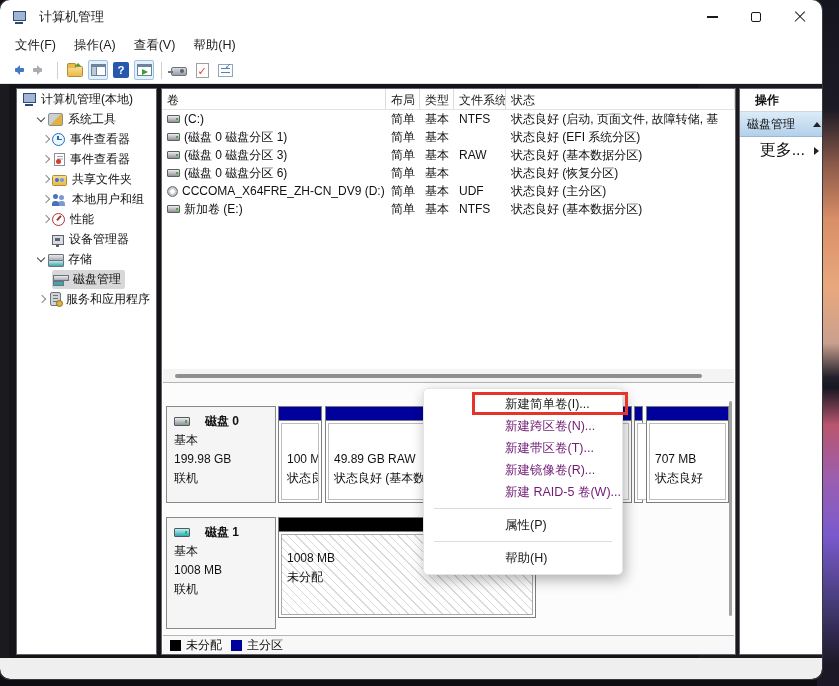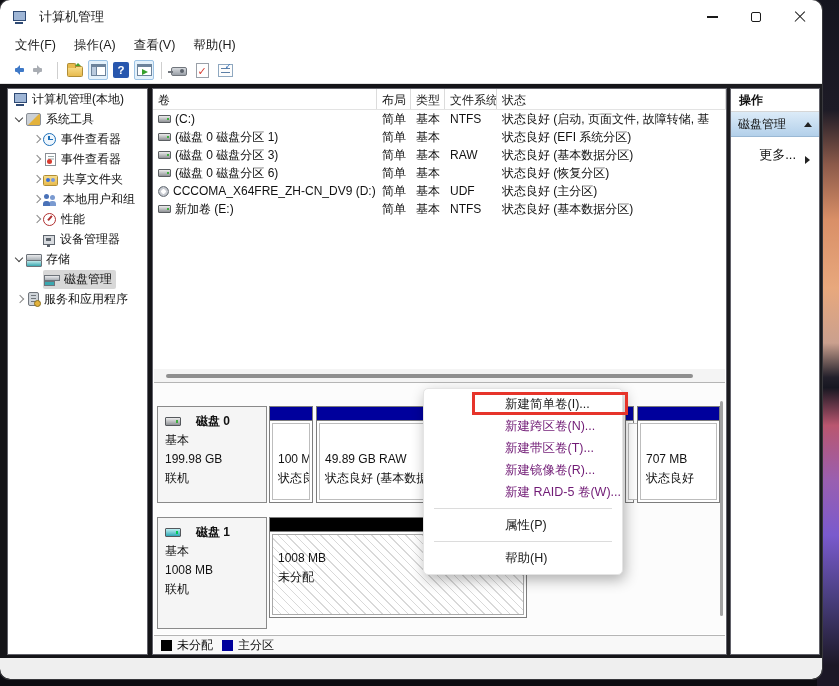--- a/index.html
+++ b/index.html
@@ -47,30 +47,30 @@
   .gadget-glyph { width:16px; height:9px; background:linear-gradient(180deg,#d6d9dd,#9aa0a8); border:1px solid #70757c; border-radius:2px; position:relative; margin-top:2px; }
   .gadget-glyph::before { content:""; position:absolute; right:2px; top:1.5px; width:4px; height:4px; border-radius:50%; background:#5d646d; }
   .gadget-glyph::after { content:""; position:absolute; left:-4px; top:3px; width:5px; height:2px; background:#70757c; }
   .page-glyph { width:13px; height:15px; background:#fff; border:1px solid #9aa0a8; position:relative; }
   .page-glyph::before { content:"✓"; position:absolute; left:1px; top:1px; font-size:11px; font-weight:700; color:#d83b2f; }
   .list-glyph { width:15px; height:13px; background:#fdfdfd; border:1px solid #8fa8c0; position:relative; }
   .list-glyph::before { content:""; position:absolute; left:2px; top:3px; width:9px; height:1.4px; background:#5d7fa6; box-shadow:0 4px 0 #5d7fa6; }
   .list-glyph::after { content:"✓"; position:absolute; right:0px; top:-3px; color:#2b6cb8; font-size:8px; font-weight:700; }
 
   
-  .content { position:absolute; top:84px; left:0; width:690px; bottom:21px; background:#141418; }
+  .content { position:absolute; top:84px; left:9px; width:690px; bottom:21px; background:#141418; }
   .pane { position:absolute; top:4px; bottom:3px; background:#fff; border:1px solid #62626a; }
 
   
   .tree-pane { left:7px; width:141px; overflow:hidden; }
   .trow { height:20px; display:flex; align-items:center; font-size:12px; color:#111; white-space:nowrap; }
   .trow .chev { width:14px; flex:none; position:relative; height:14px; }
   .chev.right::before { content:""; position:absolute; left:5px; top:4px; width:5px; height:5px; border-right:1.4px solid #8a8a8a; border-bottom:1.4px solid #8a8a8a; transform:rotate(-45deg); }
   .chev.down::before { content:""; position:absolute; left:4px; top:3px; width:5px; height:5px; border-right:1.4px solid #444; border-bottom:1.4px solid #444; transform:rotate(45deg); }
-  .lvl0 { padding-left:5px; } .lvl1 { padding-left:4px; } .lvl2 { padding-left:21px; }
+  .lvl0 { padding-left:5px; } .lvl1 { padding-left:17px; } .lvl2 { padding-left:21px; }
   .tsel { background:#d8d8d8; border-radius:2px; display:flex; align-items:center; padding:1px 4px 1px 1px; }
   .ti { width:15px; height:13px; margin-right:5px; flex:none; position:relative; }
   .i-computer { width:14px; }
   .i-computer::before { content:""; position:absolute; left:1px; top:0; width:11px; height:8px; background:#9fb6d6; border:1.4px solid #2f4a74; }
   .i-computer::after { content:""; position:absolute; left:3px; bottom:0; width:8px; height:2px; background:#2f4a74; }
   .i-tools { background:linear-gradient(135deg,#cbd0d6 0 48%,#e3b23c 52% 100%); border:1px solid #8a8f96; border-radius:2px; }
   .i-clock { width:13px; height:13px; border:1.6px solid #1d6fb8; border-radius:50%; background:#eef6fd; }
   .i-clock::before { content:""; position:absolute; left:4.4px; top:2px; width:1.5px; height:4px; background:#1d6fb8; }
   .i-clock::after { content:""; position:absolute; left:5px; top:5px; width:3.5px; height:1.5px; background:#1d6fb8; }
   .i-event { width:11px; height:13px; background:#fff; border:1px solid #8a8f96; margin-left:2px; }
@@ -123,25 +123,25 @@
   .pbody { flex:1; margin:2px; border:1px solid #bdbdbd; background:#fff; padding:26px 5px 0 5px; font-size:12px; line-height:19px; color:#111; white-space:nowrap; overflow:hidden; }
   .pbody.hatch { background:repeating-linear-gradient(45deg,#fff 0 5px,#d9d9d9 5px 6px); border:1px solid #a9a9a9; padding-top:14px; }
   .vscroll { position:absolute; right:2px; top:18px; width:3px; height:215px; background:#a2a2a2; border-radius:2px; }
 
   .legendbar { position:absolute; left:1px; right:1px; bottom:0; height:19px; border-top:1px solid #b5b5b5; background:#f8f8f8; display:flex; align-items:center; gap:9px; padding-left:7px; font-size:12px; color:#111; }
   .lg { display:flex; align-items:center; gap:5px; }
   .swatch { width:11px; height:11px; flex:none; }
 
   
   .actions-pane { left:730px; width:90px; overflow:hidden; }
-  .ap-header { height:23px; line-height:23px; padding-left:8px; font-size:12px; font-weight:700; color:#111; border-bottom:1px solid #d6d6d6; }
+  .ap-header { height:23px; line-height:23px; padding-left:15px; font-size:12px; font-weight:700; color:#111; border-bottom:1px solid #d6d6d6; }
   .ap-section { height:25px; display:flex; align-items:center; padding:0 7px; font-size:12px; color:#111; background:linear-gradient(180deg,#dcebf8,#b3d0ea); border-bottom:1px solid #9ab8d4; }
   .ap-section .lbl { flex:1; }
   .tri-up { width:0; height:0; border:4px solid transparent; border-bottom:5px solid #222; margin-top:-4px; }
-  .ap-more { height:27px; display:flex; align-items:flex-end; justify-content:flex-end; padding-right:23px; font-size:13px; color:#111; position:relative; }
+  .ap-more { height:27px; display:flex; align-items:center; justify-content:flex-end; padding-right:23px; font-size:16px; color:#111; position:relative; }
   .tri-right { position:absolute; right:5px; width:0; height:0; border:4px solid transparent; border-left:5px solid #222; }
 
   
   .statusbar { position:absolute; left:0; bottom:0; width:822px; height:21px; background:#efefef; border-radius:0 0 10px 10px; }
 
   
   .ctx-menu { position:absolute; left:423px; top:388px; width:200px; background:#fff; border:1px solid #e4e4e4; border-radius:5px; box-shadow:2px 5px 14px rgba(0,0,0,.30); padding:4px 0 5px 0; z-index:50; }
   .cm-item { height:22px; line-height:22px; padding-left:37px; font-size:12.5px; color:#1a1a1a; white-space:nowrap; position:relative;margin-left:44px; }
   .cm-item.disabled { color:#701a75; }
   .cm-sep { height:1px; background:#dcdcdc; margin:5px 10px; }

